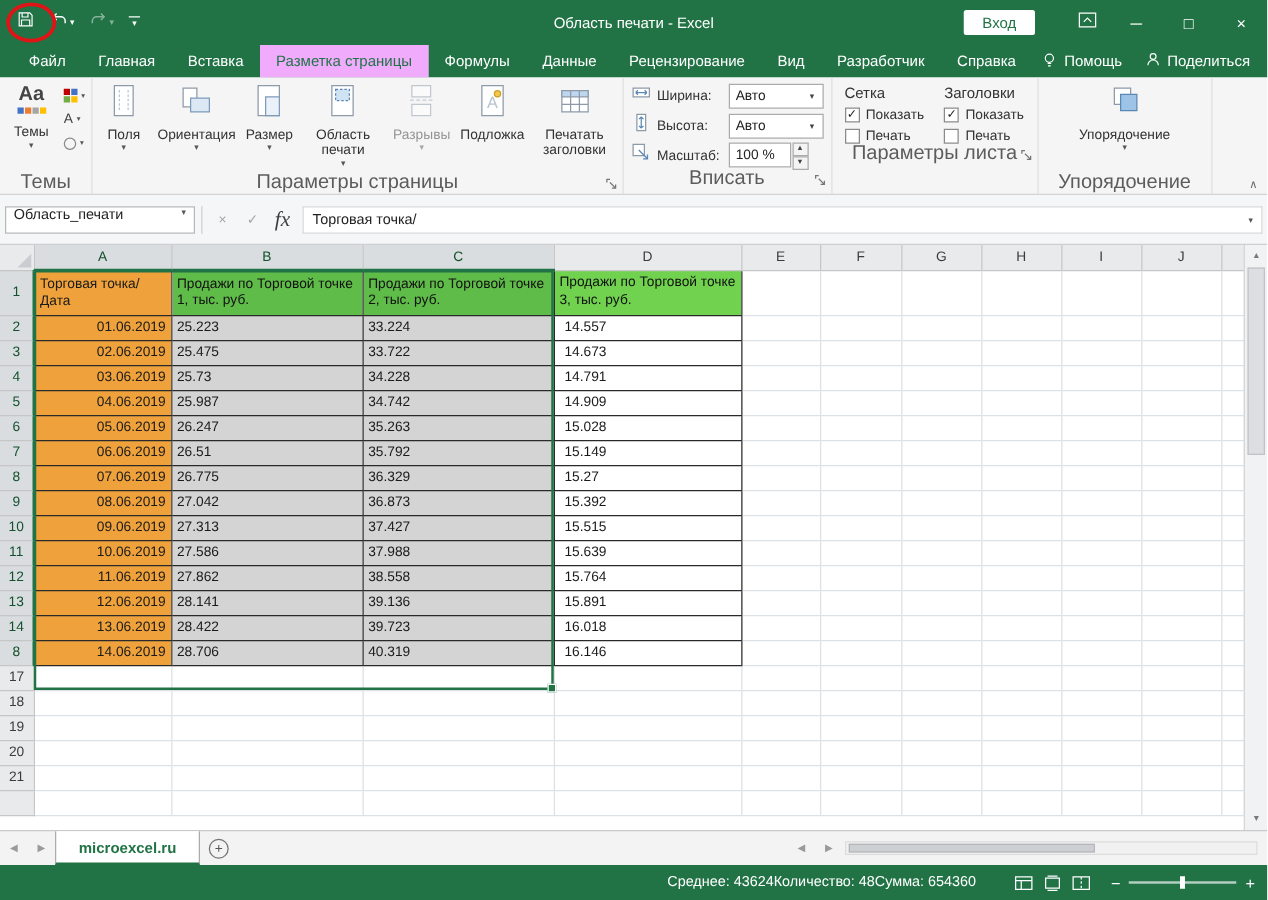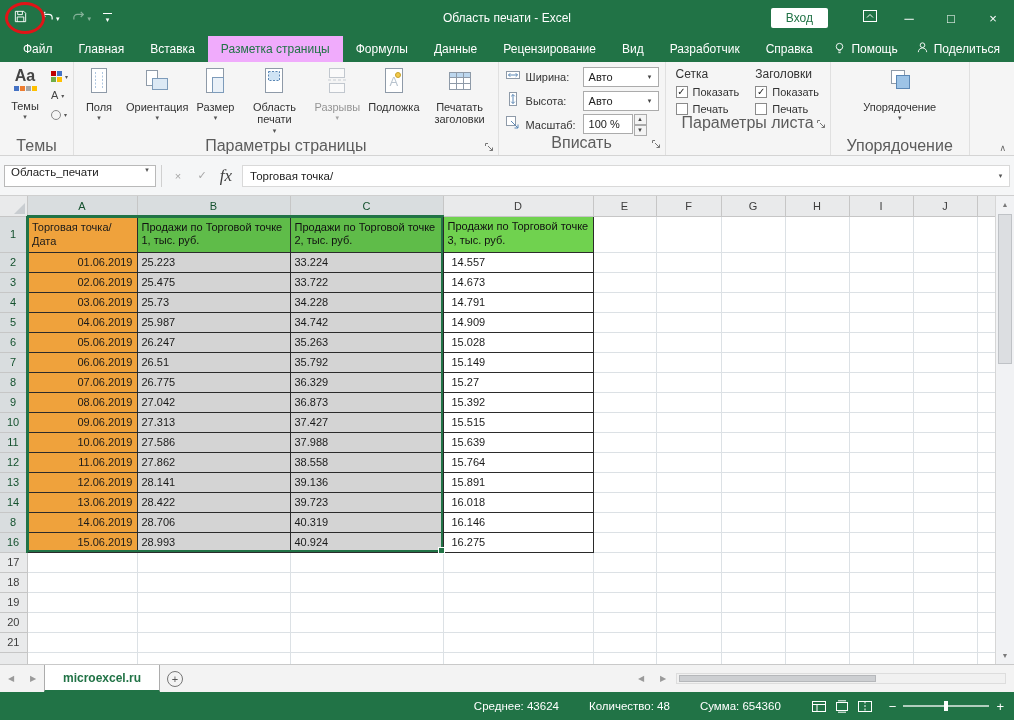--- a/index.html
+++ b/index.html
@@ -107,21 +107,21 @@
   .tnav { width:22px; display:flex; align-items:center; justify-content:center; font-size:8px; color:#9A9A9A; }
   .sheettab { display:flex; align-items:center; padding:0 18px; background:#fff; border-left:1px solid #ACACAC; border-right:1px solid #ACACAC; border-bottom:2px solid #217346; color:#217346; font-weight:bold; font-size:12px; }
   .addsheet { width:30px; display:flex; align-items:center; justify-content:center; }
   .addsheet .circ { width:16px; height:16px; border:1px solid #767676; border-radius:50%; color:#555; font-size:11px; line-height:14px; text-align:center; }
   .tspacer { flex:1; }
   .hscroll { width:330px; margin:8px 8px 8px 2px; background:#F1F1F1; border:1px solid #DDDDDD; position:relative; }
   .hthumb { position:absolute; left:2px; top:1px; bottom:1px; width:60%; background:#CDCFD2; border:1px solid #B5B7BA; }
 
   
   .statusbar { height:28px; background:#217346; display:flex; align-items:center; color:#fff; font-size:11.5px; padding:0 10px; }
-  .stats { margin-left:auto; display:flex; gap:30px; margin-right:30px; white-space:nowrap; }
+  .stats { margin-left:auto; display:flex; margin-right:30px; white-space:nowrap; }
   .viewicons { display:flex; gap:7px; margin-right:16px; }
   .vicon { display:flex; align-items:center; }
   .zoom { display:flex; align-items:center; gap:7px; }
   .zbtn { font-size:13px; line-height:1; }
   .ztrack { width:86px; height:2px; background:rgba(255,255,255,.65); position:relative; }
   .zthumb { position:absolute; left:41px; top:-4px; width:4px; height:10px; background:#fff; }
 </style>
 </head>
 <body>
 
@@ -679,34 +679,20 @@
             <td class="cD b">16.146</td>
             <td class="e"></td>
             <td class="e"></td>
             <td class="e"></td>
             <td class="e"></td>
             <td class="e"></td>
             <td class="e"></td>
             <td class="e"></td>
           </tr>
           <tr>
-            <th class="rh sel">16</th>
-            <td class="cA b">15.06.2019</td>
-            <td class="cBC b">28.993</td>
-            <td class="cBC b">40.924</td>
-            <td class="cD b">16.275</td>
-            <td class="e"></td>
-            <td class="e"></td>
-            <td class="e"></td>
-            <td class="e"></td>
-            <td class="e"></td>
-            <td class="e"></td>
-            <td class="e"></td>
-          </tr>
-          <tr>
             <th class="rh">17</th>
             <td class="e"></td>
             <td class="e"></td>
             <td class="e"></td>
             <td class="e"></td>
             <td class="e"></td>
             <td class="e"></td>
             <td class="e"></td>
             <td class="e"></td>
             <td class="e"></td>

